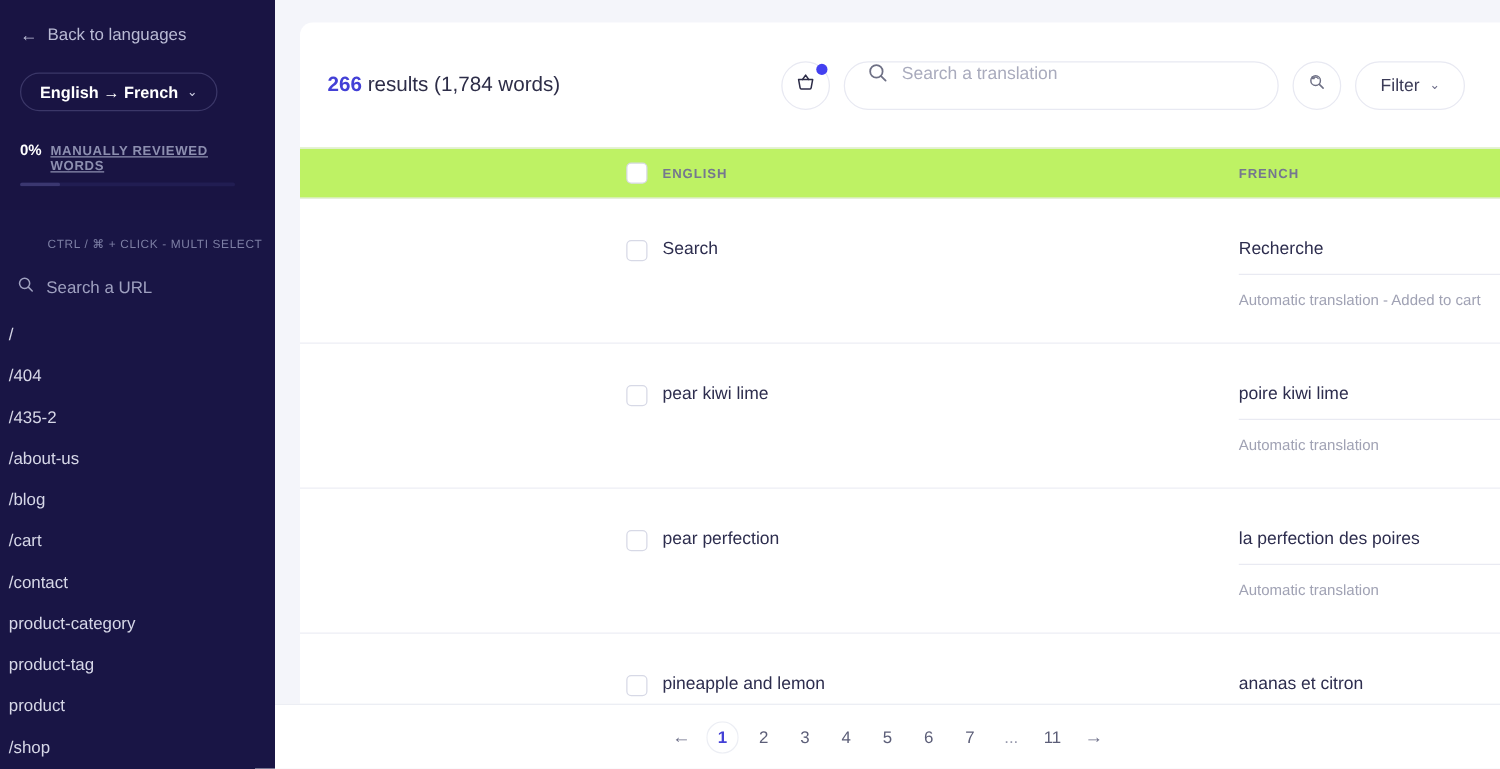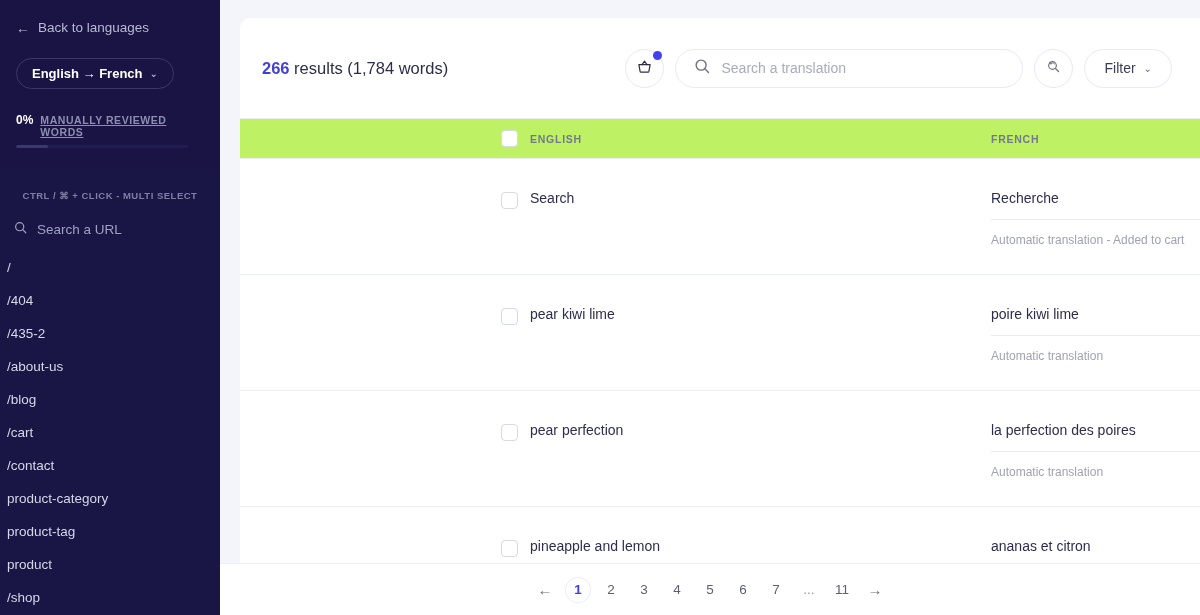--- a/index.html
+++ b/index.html
@@ -49,22 +49,22 @@
     letter-spacing: 0.55px;
     text-decoration: underline;
   }
   .progress-track {
     margin-top: 7px; height: 3px; width: 172px;
     background: #211d52; border-radius: 2px; overflow: hidden;
   }
   .progress-fill { height: 3px; width: 32px; background: #3b3770; border-radius: 2px; }
 
   .sb-hints {
-    text-align: center; padding: 20px 10px 0 10px;
-    color: #7d7fa4; font-size: 9.5px; font-weight: 700;
+    text-align: right; padding: 20px 10px 0 10px;
+    color: #7d7fa4; font-size: 9.5px; font-weight: 400;
     letter-spacing: 0.5px; line-height: 1.6;
   }
   .sb-search {
     display: flex; align-items: center; gap: 10px;
     padding: 18px 14px 14px 14px;
     color: #9fa1c0; font-size: 13.5px;
     cursor: text;
   }
   .sb-search svg { flex: 0 0 auto; }
   .url-list { padding: 0 0 8px 0; }
@@ -104,21 +104,21 @@
     position: relative; cursor: pointer;
   }
   .badge-dot {
     position: absolute; top: 1px; right: 1px;
     width: 9px; height: 9px; border-radius: 50%;
     background: #4340f0;
   }
   .search-box {
     width: 348px; height: 39px;
     border: 1px solid #e8e9f2; border-radius: 20px;
-    display: flex; align-items: center; gap: 11px;
+    display: flex; align-items: flex-start; gap: 11px;
     padding: 0 18px; background: #fff;
   }
   .search-box input {
     border: 0; outline: 0; background: transparent;
     font-family: "Liberation Sans", sans-serif;
     font-size: 14px; color: #2d2d48; width: 100%;
   }
   .search-box input::placeholder { color: #a9abbd; }
   .filter-btn {
     height: 39px; padding: 0 19px;

